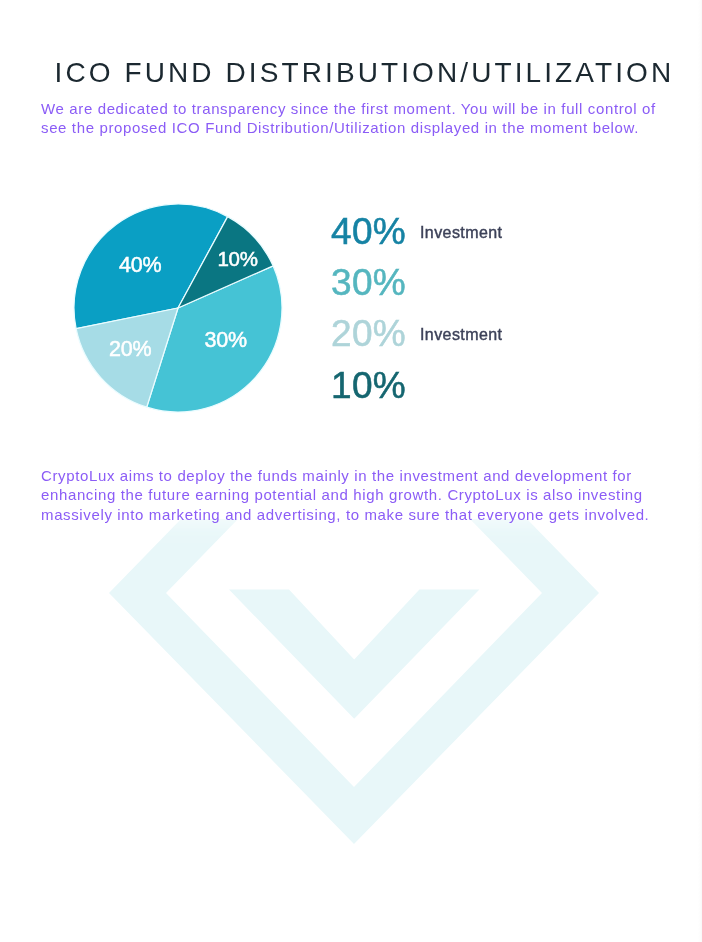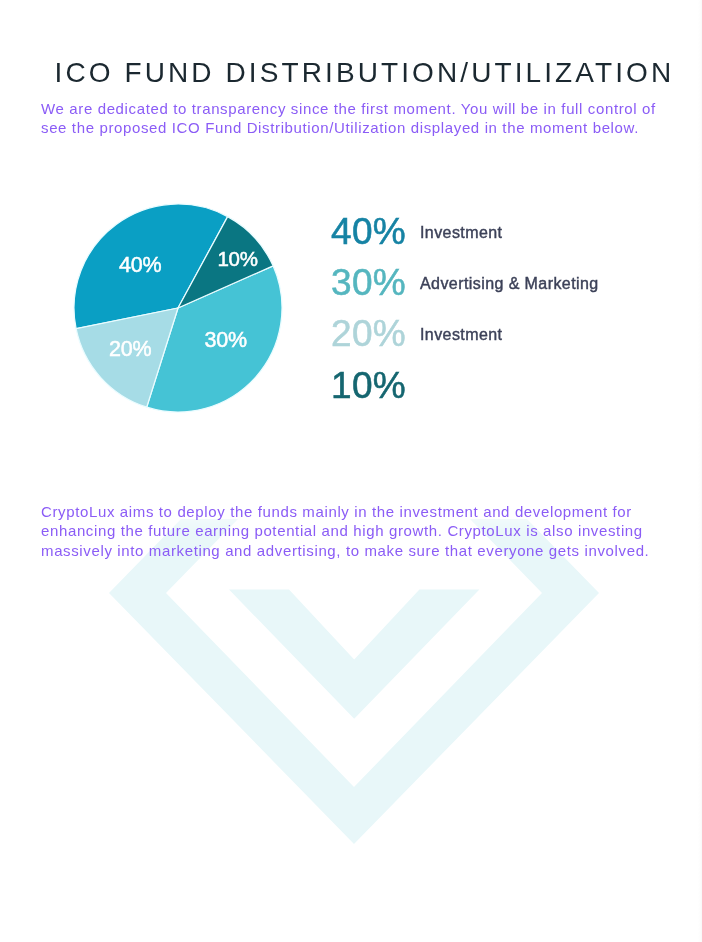--- a/index.html
+++ b/index.html
@@ -20,21 +20,21 @@
     position:absolute; left:54.5px; top:34px;
     font-size:28px; font-weight:400; letter-spacing:3.1px;
     color:#1b2830; white-space:nowrap;margin-top:23px;
   }
   .para {
     position:absolute; font-size:15px; line-height:19.3px;
     color:#8b5cf6; font-weight:400; letter-spacing:0.63px;
     white-space:nowrap;
   }
   #para-top { left:41px; top:99px; width:620px; }
-  #para-bottom { left:41px; top:466px; width:610px;margin-top:36px; }
+  #para-bottom { left:41px; top:466px; width:610px; }
   #pie { position:absolute; left:70px; top:200px; }
   .legend { position:absolute; left:0; top:0; width:702px; height:942px; }
   .legend-row { position:absolute; left:0; width:702px; height:40px; }
   .legend-pct {
     position:absolute; left:331px; top:0;
     font-size:37px; font-weight:400; letter-spacing:0.3px;
     -webkit-text-stroke:0.55px currentColor;
     line-height:40px; white-space:nowrap;
   }
   .legend-label {
@@ -87,21 +87,20 @@
         <text x="167.6" y="60.5" text-anchor="middle" dominant-baseline="middle" fill="#ffffff" font-size="20.5" letter-spacing="-0.2" font-family="&quot;Liberation Sans&quot;, sans-serif" font-weight="400" stroke="#ffffff" stroke-width="0.5">10%</text>
       </svg>
 
     <div class="legend">
       <div class="legend-row" style="top:211.8px">
         <span class="legend-pct" style="color: rgb(22, 131, 164);">40%</span>
         <span class="legend-label">Investment</span>
       </div>
       <div class="legend-row" style="top:263px">
         <span class="legend-pct" style="color: rgb(85, 182, 191);">30%</span>
-        <span class="legend-label">Advertising &amp; Marketing</span>
       </div>
       <div class="legend-row" style="top:314.3px">
         <span class="legend-pct" style="color: rgb(174, 212, 217);">20%</span>
         <span class="legend-label">Investment</span>
       </div>
       <div class="legend-row" style="top:366px">
         <span class="legend-pct" style="color: rgb(21, 102, 112);">10%</span>
       </div>
     </div>
 

